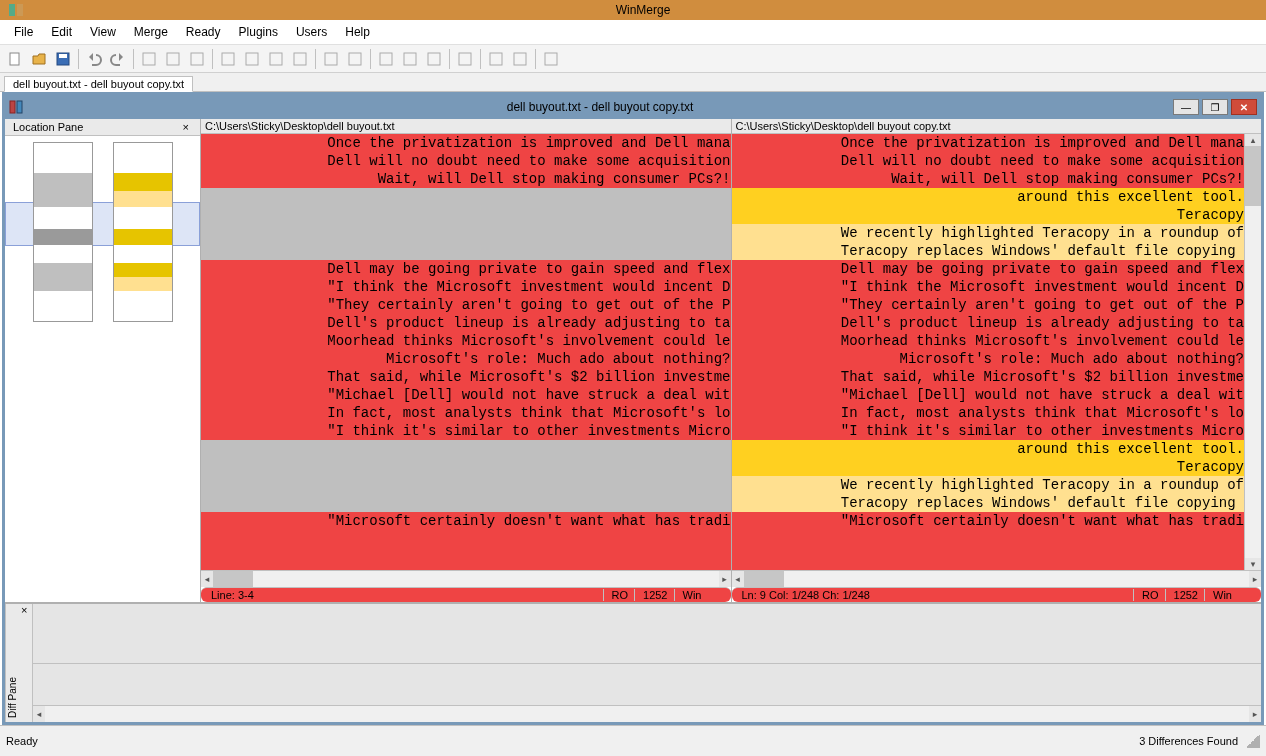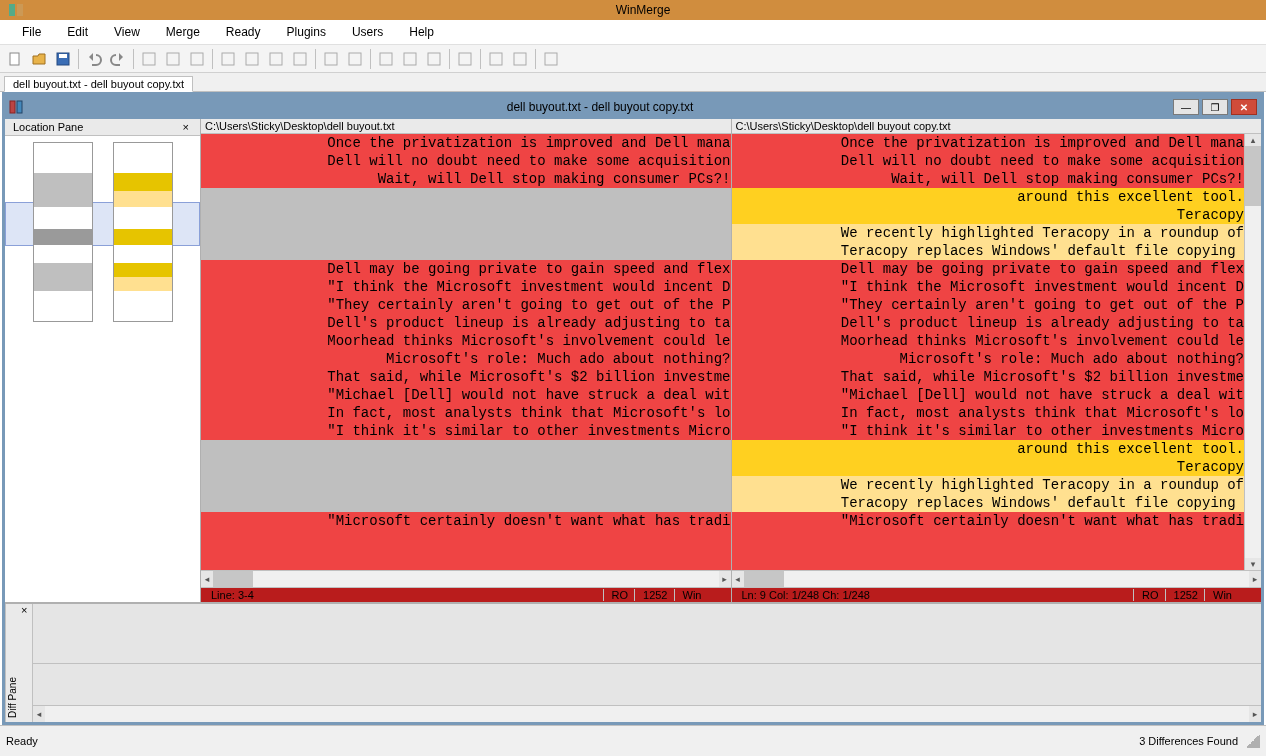--- a/index.html
+++ b/index.html
@@ -5,21 +5,21 @@
   * { box-sizing: border-box; margin: 0; padding: 0; }
   html, body { height: 100%; font-family: "Segoe UI", Tahoma, sans-serif; font-size: 12px; color: #000; }
   body { display: flex; flex-direction: column; background: #fff; }
 
   
   .titlebar { background: #d08d3e; height: 20px; display: flex; align-items: center; padding: 0 8px; }
   .titlebar .app-title { flex: 1; text-align: center; font-size: 12px; color: #000; }
   .titlebar .app-icon { width: 16px; height: 16px; margin-right: 4px; }
 
   .menubar { background: #fff; border-bottom: 1px solid #e0e0e0; display: flex; padding: 2px 6px; gap: 2px; }
-  .menubar .item { padding: 3px 8px; cursor: default; margin-left: 8px; }
+  .menubar .item { padding: 3px 8px; cursor: default; }
 
   .toolbar { background: #f4f4f4; border-bottom: 1px solid #d0d0d0; display: flex; align-items: center; padding: 2px 4px; gap: 2px; height: 28px;}
   .toolbar .btn { width: 22px; height: 22px; display: flex; align-items: center; justify-content: center; border: 1px solid transparent; }
   .toolbar .sep { width: 1px; height: 20px; background: #c0c0c0; margin: 0 2px; }
   .toolbar svg { width: 16px; height: 16px; }
 
   .tabbar { background: #f0f0f0; border-bottom: 1px solid #c0c0c0; padding: 2px 4px 0 4px; display:flex; }
   .tabbar .tab { background: #fff; border: 1px solid #c0c0c0; border-bottom: 1px solid #fff; padding: 1px 8px; font-size: 11px; position: relative; top: 1px; }
 
   .workspace { flex: 1; display: flex; flex-direction: column; border: 3px solid #7899b8; margin: 0 2px; background:#fff; min-height:0;}
@@ -50,21 +50,21 @@
   .line-diff-strong { background:#ffd020; }
   .hscroll { height:17px; background:#f0f0f0; border-top:1px solid #c0c0c0; position:relative;}
   .hscroll .thumb { position:absolute; left:12px; top:0; bottom:0; width:40px; background:#c6c6c6; }
   .hscroll .arrow { position:absolute; top:0; bottom:0; width:12px; background:#e6e6e6; display:flex;align-items:center;justify-content:center;font-size:9px;color:#555;}
   .hscroll .arrow.l{left:0;} .hscroll .arrow.r{right:0;}
   .vscroll { width:17px; background:#f0f0f0; border-left:1px solid #c0c0c0; position:relative; }
   .vscroll .thumb { position:absolute; left:0; right:0; top:12px; height:60px; background:#c6c6c6;}
   .vscroll .arrow { position:absolute; left:0; right:0; height:12px; background:#e6e6e6; display:flex;align-items:center;justify-content:center;font-size:9px;color:#555;}
   .vscroll .arrow.t{top:0;} .vscroll .arrow.b{bottom:0;}
   .text-body-wrap { flex:1; display:flex; min-height:0;}
-  .status-row { background: #b91c1c; border-top: 1px solid #c0c0c0; font-size: 11px; display:flex; padding:1px 4px; gap:2px; }
+  .status-row { background: #ef4444; border-top: 1px solid #c0c0c0; font-size: 11px; display:flex; padding:1px 4px; gap:2px;border-radius:6px; }
   .status-row .cell { padding:0 6px; border-right:1px solid #c0c0c0; }
   .status-row .cell.flex { flex:1; border-right:1px solid #c0c0c0;}
   .status-row .cell:last-child{border-right:none;}
 
   .diff-pane { height: 120px; border-top: 2px solid #b0b0b0; display:flex; }
   .diff-pane .label { writing-mode: vertical-rl; transform: rotate(180deg); font-size: 10px; padding: 4px 1px; background:#eaeaea; border-right:1px solid #c0c0c0;}
   .diff-pane .closebar { width:14px; background:#eaeaea; position:relative; border-right:1px solid #c0c0c0;}
   .diff-pane .closebar .x { position:absolute; top:0; left:2px; font-size:11px; cursor:pointer;}
   .diff-rows { flex:1; display:flex; flex-direction:column;}
   .diff-row { flex:1; border-bottom:1px solid #c0c0c0; background:#e5e5e5; position:relative;}

